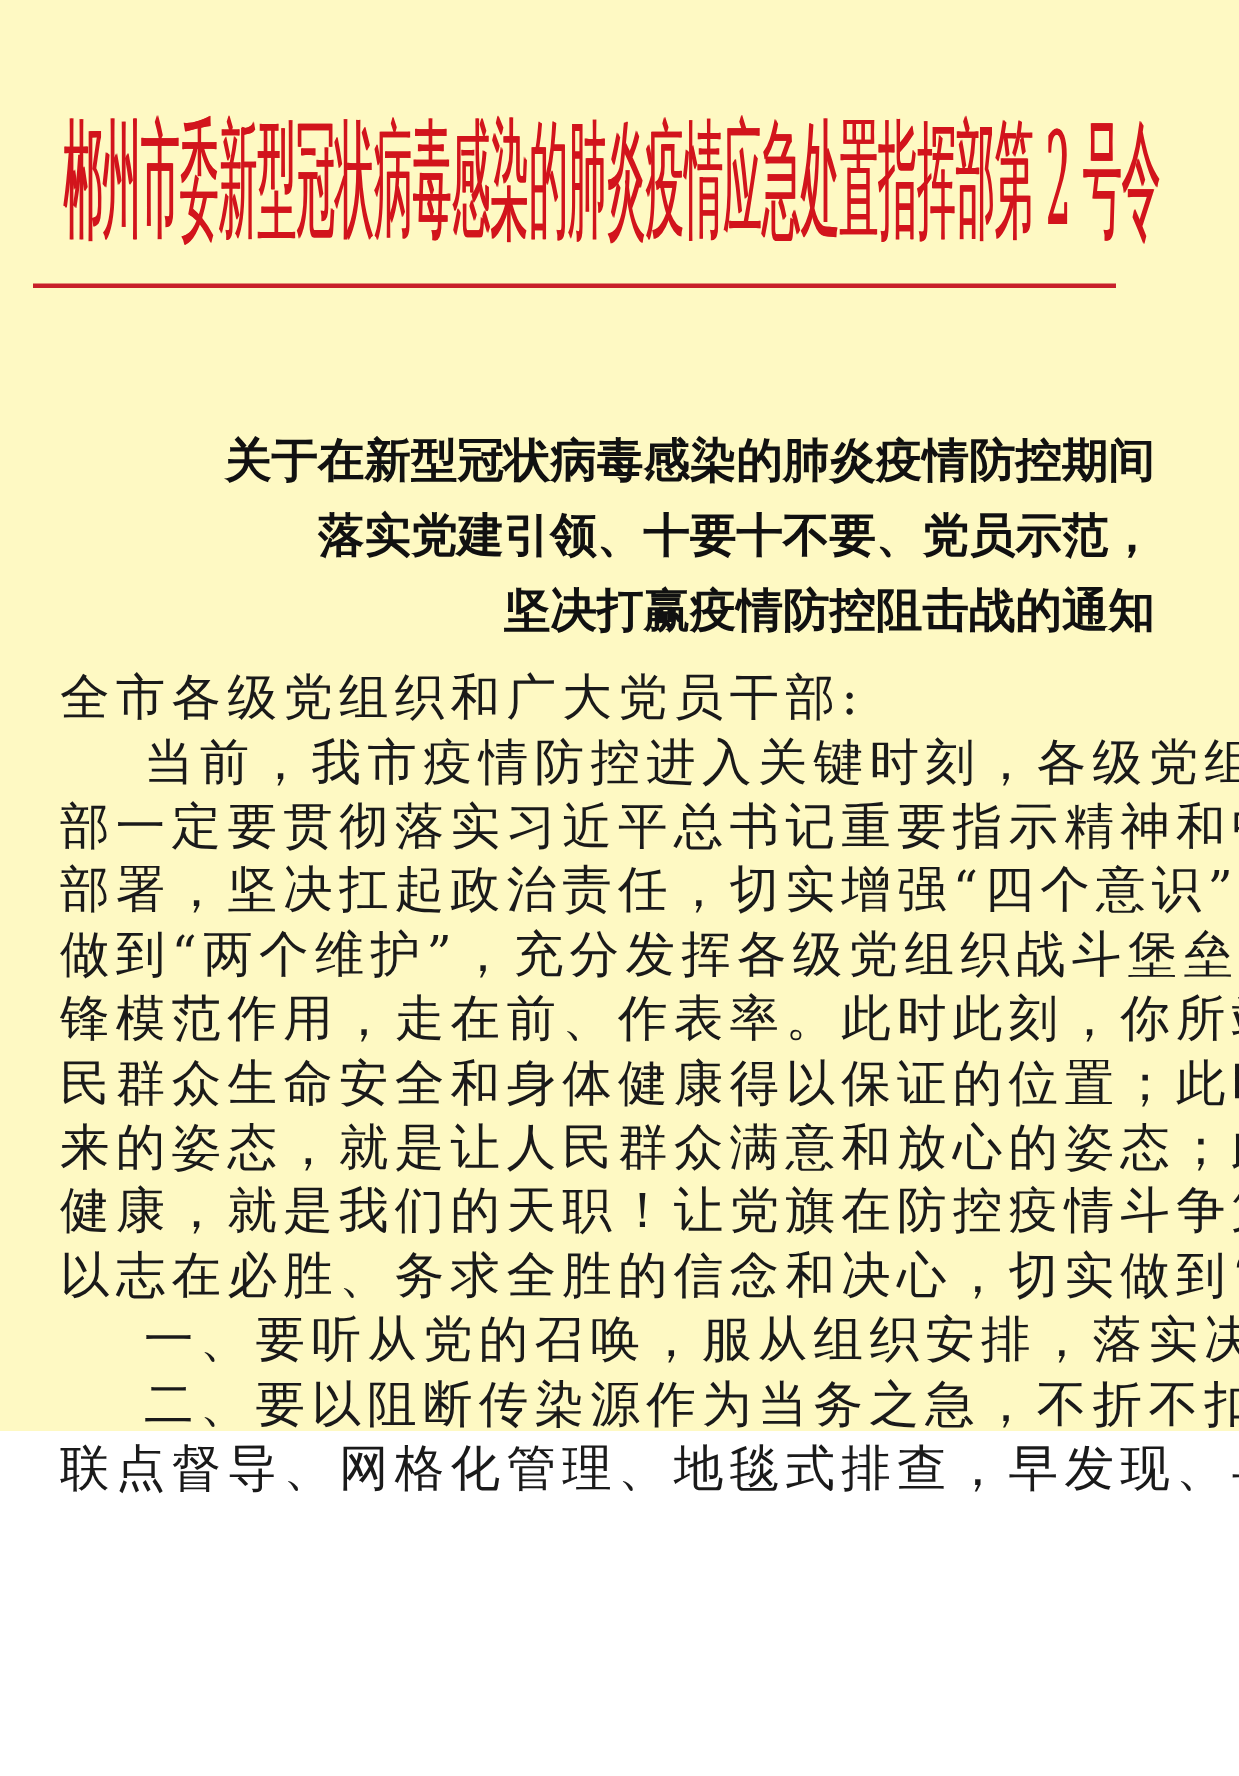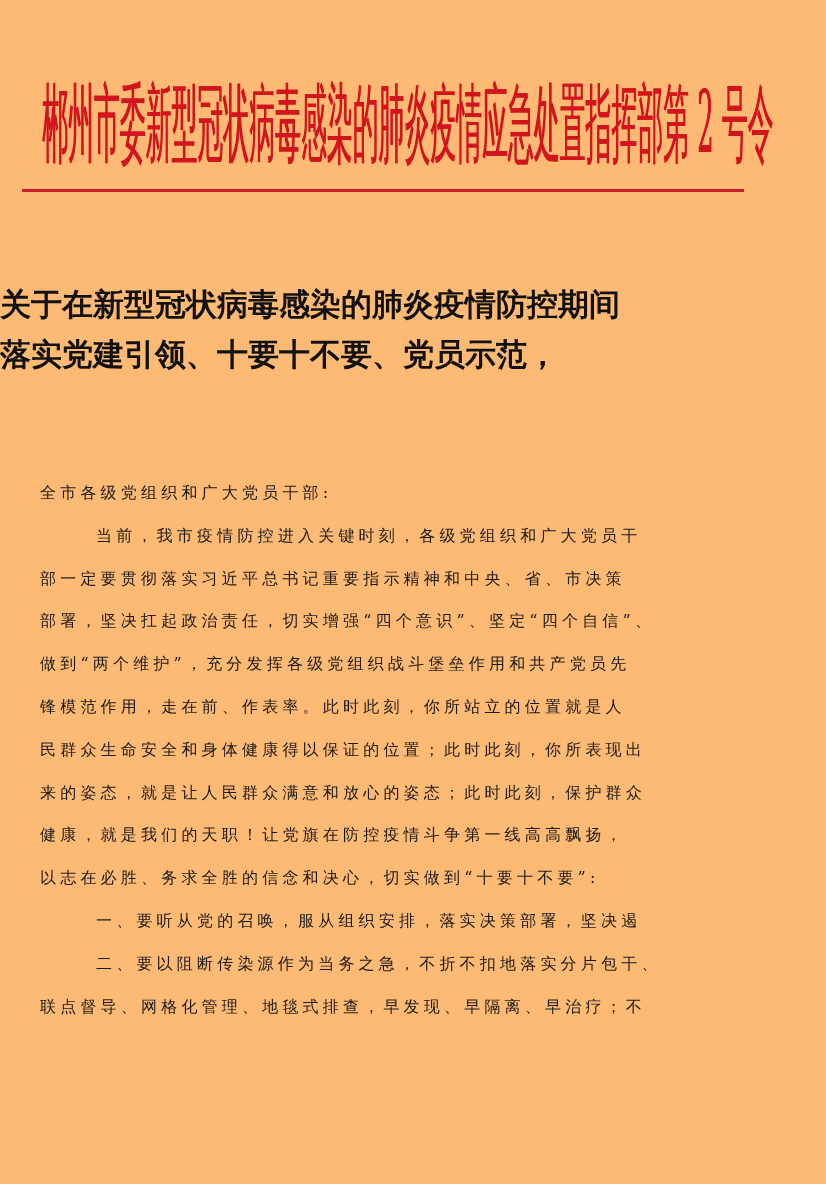--- a/index.html
+++ b/index.html
@@ -1,17 +1,17 @@
 <!DOCTYPE html>
 <html><head>
   <meta charset="utf-8">
   <style>
     html, body { margin: 0; padding: 0; background: #ffffff; }
     body { width: 826px; height: 1184px; position: relative; overflow: hidden; }
-    .page { position: absolute; left: 0; top: 0; width: 826px; height: 1184px; background: #fdba74; }
+    .page { position: absolute; left: 0; top: 0; width: 826px; height: 954px; background: #fef9c3; }
     .red-title {
       position: absolute; left: 42px; top: 80px; width: 680px; height: 90px;
       overflow: visible;
     }
     .red-title span {
       display: block;
       color: #d2141c;
       font-family: "DejaVu Serif", "Liberation Serif", serif;
       font-size: 26px;
       line-height: 26px;
@@ -20,32 +20,32 @@
       transform-origin: 0 0;
       transform: scale(0.995, 3.3);
       text-shadow: 0.6px 0 0 #d2141c;
     }
     .red-rule {
       position: absolute; left: 22px; top: 189px; width: 722px; height: 3px;
       background: #c8202a;
     }
     .subtitle {
       position: absolute; left: 0; top: 282px; width: 770px;
-      text-align: left;
-      font-family: Liberation Mono, monospace;
+      text-align: right;
+      font-family: Liberation Sans, sans-serif;
       font-weight: bold;
       font-size: 31px;
       line-height: 50px;
       color: #111;
     }
     .subtitle div { white-space: nowrap; }
     .body-text {
-      position: absolute; left: 40px; top: 472px; width: 700px;
+      position: absolute; left: 40px; top: 444px; width: 700px;
       font-family: "DejaVu Serif", "Liberation Serif", serif;
-      font-size: 16px;
+      font-size: 33px;
       line-height: 42.8px;
       color: #1a1a1a;
       letter-spacing: 4.2px;
     }
     .body-text div { white-space: nowrap; }
     .indent { padding-left: 56px; }
   </style>
 </head>
 <body>
 
@@ -53,20 +53,21 @@
 
   <div class="red-title">
     <span>郴州市委新型冠状病毒感染的肺炎疫情应急处置指挥部第 2 号令</span>
   </div>
 
   <div class="red-rule"></div>
 
   <div class="subtitle">
     <div>关于在新型冠状病毒感染的肺炎疫情防控期间</div>
     <div>落实党建引领、十要十不要、党员示范，</div>
+    <div>坚决打赢疫情防控阻击战的通知</div>
   </div>
 
   <div class="body-text">
     <div>全市各级党组织和广大党员干部:</div>
     <div class="indent">当前，我市疫情防控进入关键时刻，各级党组织和广大党员干</div>
     <div>部一定要贯彻落实习近平总书记重要指示精神和中央、省、市决策</div>
     <div>部署，坚决扛起政治责任，切实增强“四个意识”、坚定“四个自信”、</div>
     <div>做到“两个维护”，充分发挥各级党组织战斗堡垒作用和共产党员先</div>
     <div>锋模范作用，走在前、作表率。此时此刻，你所站立的位置就是人</div>
     <div>民群众生命安全和身体健康得以保证的位置；此时此刻，你所表现出</div>

